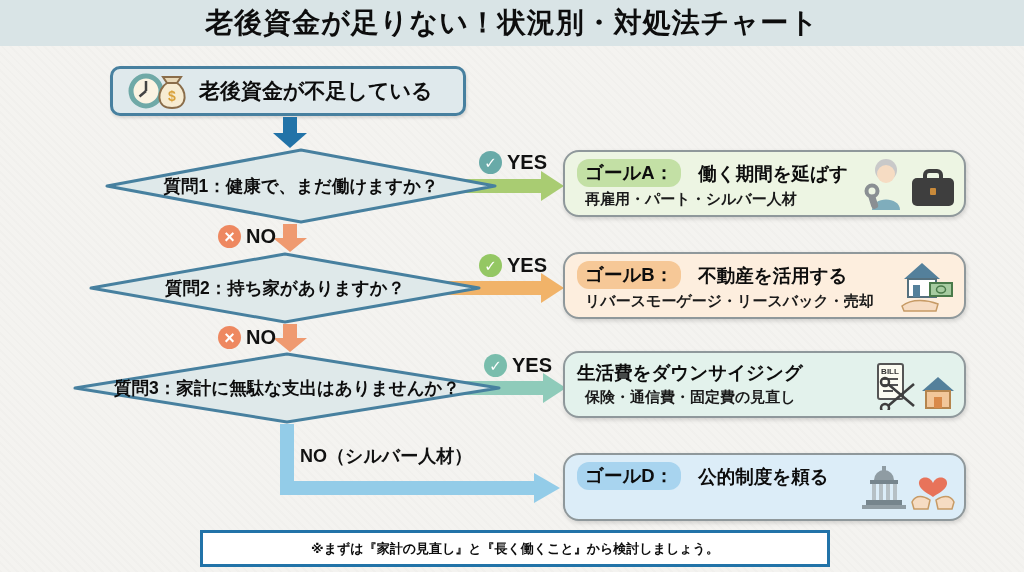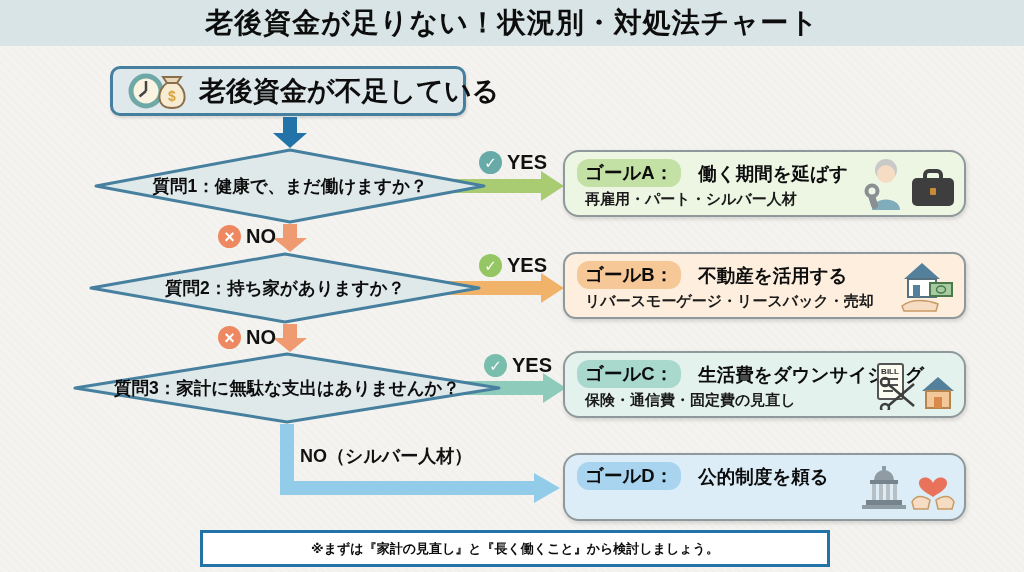--- a/index.html
+++ b/index.html
@@ -8,21 +8,21 @@
     background:#f4f3f0;
     background-image:repeating-linear-gradient(45deg,rgba(0,0,0,0.013) 0 2px,transparent 2px 6px);}
   
   .titlebar{position:absolute;left:0;top:0;width:1024px;height:46px;background:#d9e4e6;
     display:flex;align-items:center;justify-content:center;}
   .titlebar h1{margin:6px;font-size:28px;font-weight:bold;color:#0d0d0d;letter-spacing:1px;}
   
   .start{position:absolute;left:110px;top:66px;width:356px;height:50px;background:#dfe9ec;
     border:3px solid #47809f;border-radius:10px;display:flex;align-items:center;gap:10px;
     padding:0 14px;box-sizing:border-box;box-shadow:1px 2px 3px rgba(0,0,0,.12);}
-  .start .label{font-size:27px;font-weight:bold;color:#0d0d0d;white-space:nowrap;}
+  .start .label{font-size:21px;font-weight:bold;color:#0d0d0d;white-space:nowrap;}
   .start .icons{position:relative;width:62px;height:42px;flex:0 0 auto;}
   .start .icons .clock{position:absolute;left:0;top:1px;}
   .start .icons .bag{position:absolute;left:28px;top:4px;}
   
   .diamond{position:absolute;}
   .diamond svg{position:absolute;left:0;top:0;}
   .diamond .dlabel{position:absolute;left:0;top:0;width:100%;height:100%;display:flex;
     align-items:center;justify-content:center;font-size:17.5px;font-weight:bold;color:#0d0d0d;
     white-space:nowrap;}
   
@@ -37,21 +37,21 @@
     color:#fff;font-size:15px;font-weight:bold;line-height:1;}
   
   .goal{position:absolute;left:563px;width:403px;height:67px;border:2.5px solid #8f989b;border-radius:16px;
     box-sizing:border-box;padding:7px 10px 5px 12px;box-shadow:1px 2px 4px rgba(0,0,0,.15);}
   .goal .row1{display:flex;align-items:center;gap:17px;white-space:nowrap;}
   .goal .pill{border-radius:12px;padding:1px 8px 2px;font-size:18.5px;font-weight:bold;color:#0d0d0d;}
   .goal .gtitle{font-size:18.5px;font-weight:bold;color:#0d0d0d;}
   .goal .gsub{font-size:15px;font-weight:bold;color:#1a1a1a;margin-top:3px;padding-left:8px;white-space:nowrap;font-family:Liberation Mono, monospace;}
   .goal .gicons{position:absolute;right:8px;top:50%;transform:translateY(-50%);display:flex;align-items:flex-end;gap:2px;}
   .gA{background:#edf5e3;} .gA .pill{background:#c3e0a5;}
-  .gB{background:#fdeede;border-radius:13px;} .gB .pill{background:#f6c897;}
+  .gB{background:#fdeede;} .gB .pill{background:#f6c897;}
   .gC{background:#e3f2ec;} .gC .pill{background:#a9d9cd;}
   .gD{background:#dcedf8;} .gD .pill{background:#a8d4ef;}
   
   .no-d-label{position:absolute;left:300px;top:444px;font-size:18px;font-weight:bold;color:#111;white-space:nowrap;}
   
   .footnote{position:absolute;left:200px;top:530px;width:630px;height:37px;background:#fff;
     border:3px solid #2273a8;box-sizing:border-box;display:flex;align-items:center;justify-content:center;}
   .footnote span{font-size:13px;font-weight:bold;color:#0d0d0d;white-space:nowrap;}
 </style>
 </head>
@@ -95,21 +95,21 @@
   <div class="vhead" style="left:273px;top:238px;border-top:14px solid #ef9a70;"></div>
 
   <div class="vstem" style="left:283px;top:324px;height:15px;background:#ef9a70;"></div>
   <div class="vhead" style="left:273px;top:338px;border-top:14px solid #ef9a70;"></div>
 
   <div class="vstem" style="left:280px;top:424px;height:71px;background:#93cce8;"></div>
   <div class="hstem" style="left:280px;top:481px;width:254px;background:#93cce8;"></div>
   <div class="hhead" style="left:534px;top:473px;border-left:26px solid #93cce8;"></div>
   <div class="no-d-label">NO（シルバー人材）</div>
 
-  <div class="diamond" style="left:93px;top:147px;width:394px;height:78px;text-align:right;">
+  <div class="diamond" style="left:104px;top:147px;width:394px;height:78px;text-align:right;">
     <svg width="394" height="78" viewBox="0 0 394 78">
       <polygon points="197,3 391,39 197,75 3,39" fill="#dfe9ea" stroke="#47809f" stroke-width="3" stroke-linejoin="round"></polygon>
     </svg>
     <span class="dlabel">質問1：健康で、まだ働けますか？</span>
   </div>
 
   <div class="diamond" style="left:88px;top:251px;width:394px;height:74px;">
     <svg width="394" height="74" viewBox="0 0 394 74">
       <polygon points="197,3 391,37 197,71 3,37" fill="#dfe9ea" stroke="#47809f" stroke-width="3" stroke-linejoin="round"></polygon>
     </svg>
@@ -181,21 +181,20 @@
         <rect x="15" y="26" width="7" height="12" fill="#54809b"></rect>
         <rect x="32" y="24" width="22" height="13" fill="#a6cba0" stroke="#4a7a4a" stroke-width="2"></rect>
         <ellipse cx="43" cy="30.5" rx="4.5" ry="3.5" fill="none" stroke="#4a7a4a" stroke-width="1.5"></ellipse>
         <path d="M4 47 C14 39 30 41 40 45 L38 52 L6 52 Z" fill="#f6dcc3" stroke="#c79b66" stroke-width="1.5"></path>
       </svg>
     </div>
   </div>
 
   <div class="goal gC" style="top:351px;">
     <div class="row1">
-      <span class="pill">ゴールC：</span>
       <span class="gtitle">生活費をダウンサイジング</span>
     </div>
     <div class="gsub">保険・通信費・固定費の見直し</div>
     <div class="gicons">
       <svg width="42" height="48" viewBox="0 0 42 48">
         <rect x="2" y="2" width="25" height="35" rx="2" fill="#fcfcf2" stroke="#555" stroke-width="2"></rect>
         <text x="14" y="12" font-size="8" font-weight="bold" fill="#333" text-anchor="middle">BILL</text>
         <line x1="7" y1="17" x2="22" y2="17" stroke="#555" stroke-width="2"></line>
         <line x1="7" y1="23" x2="22" y2="23" stroke="#555" stroke-width="2"></line>
         <line x1="7" y1="29" x2="17" y2="29" stroke="#555" stroke-width="2"></line>

